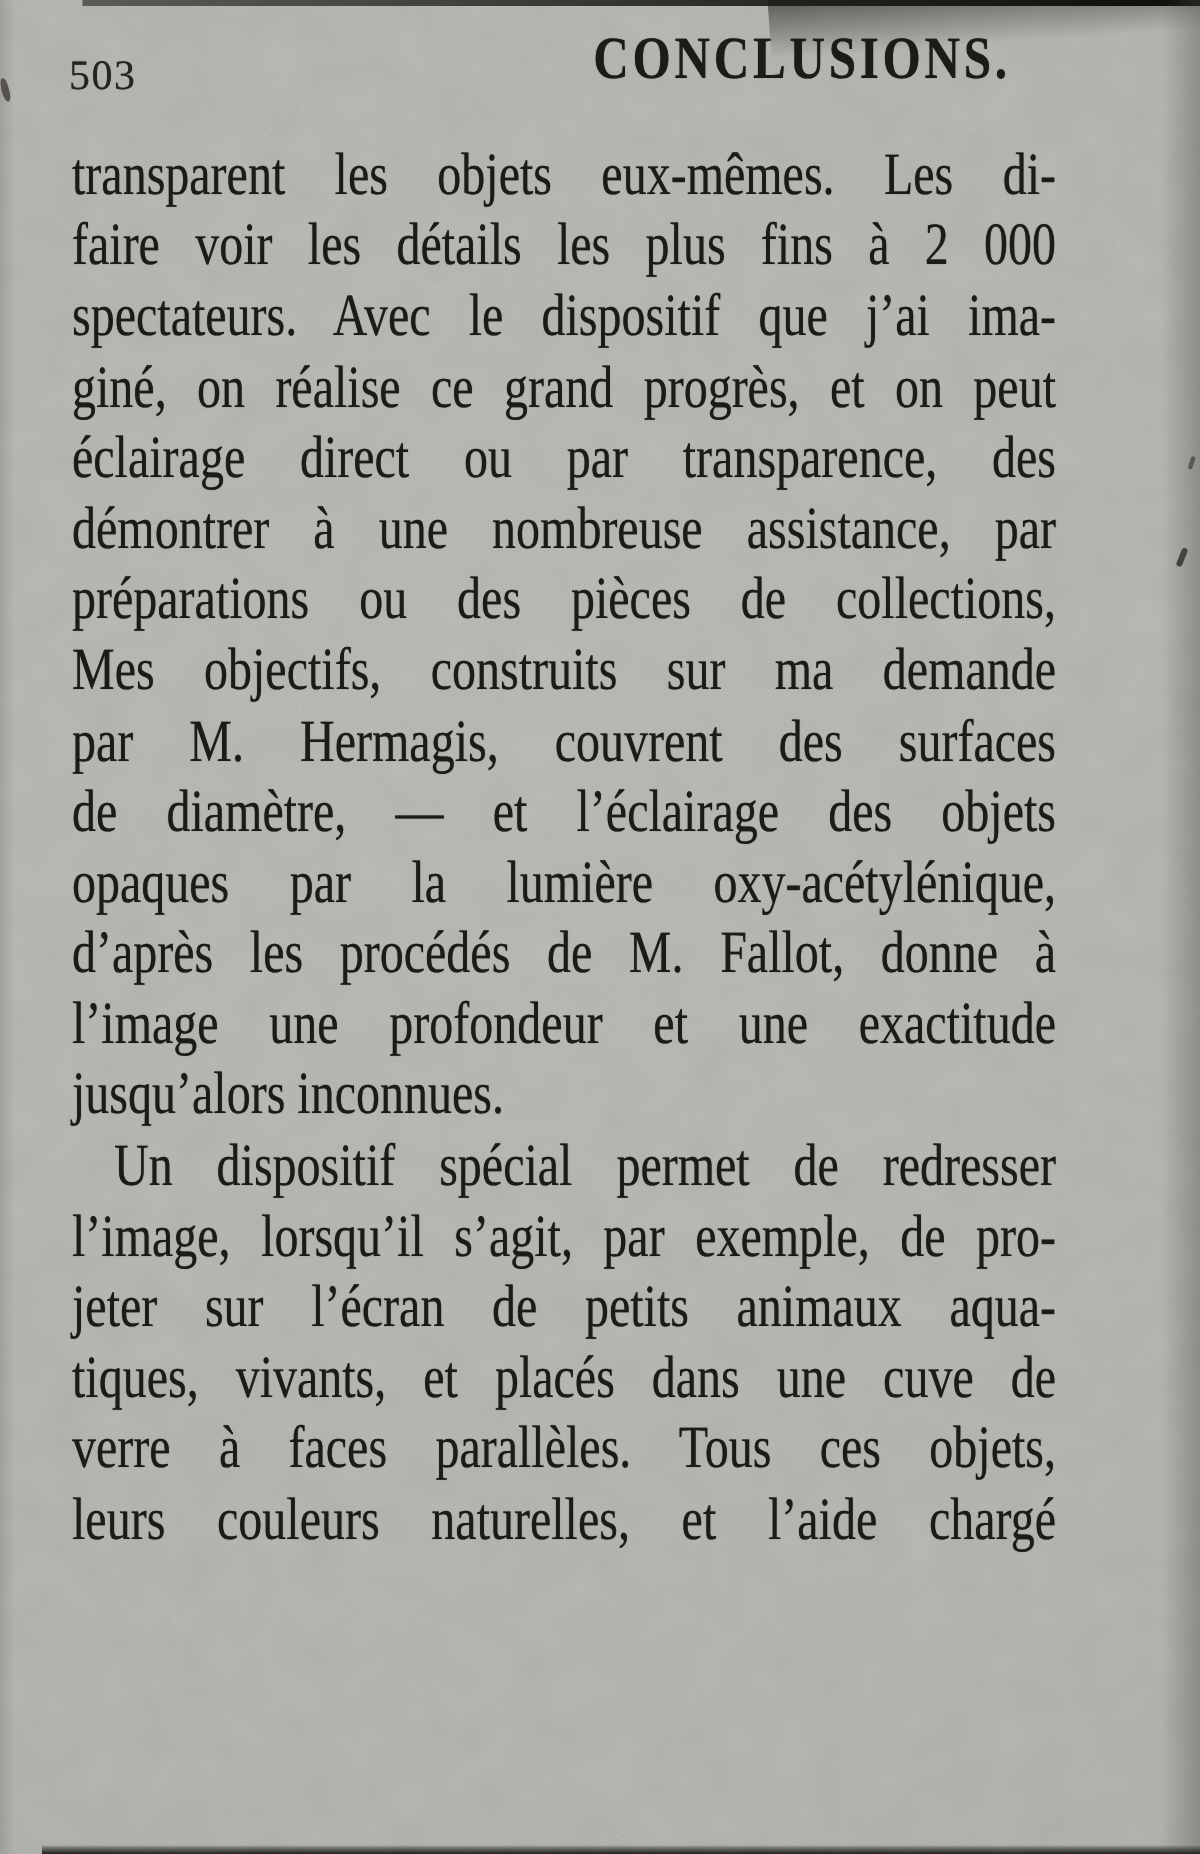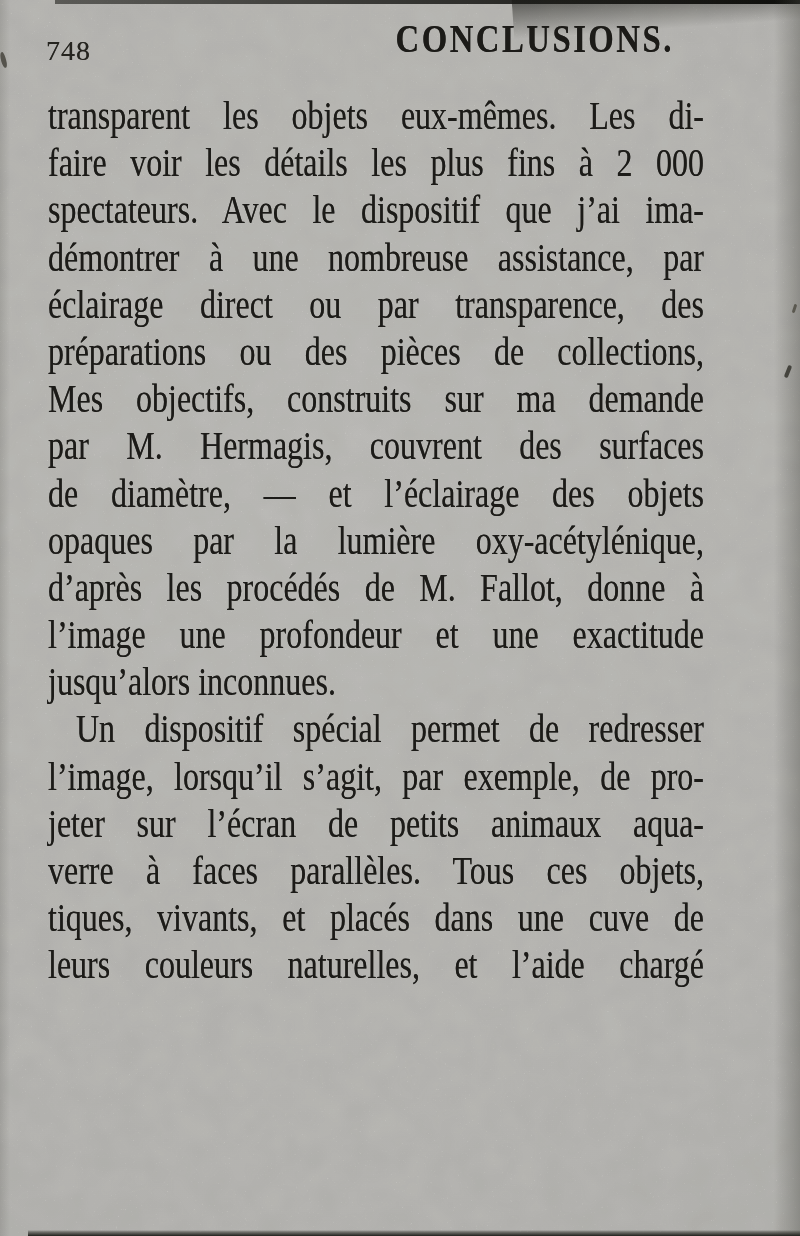--- a/index.html
+++ b/index.html
@@ -59,42 +59,43 @@
       <feColorMatrix type="matrix" values="0 0 0 0 0  0 0 0 0 0  0 0 0 0 0  0.9 0.9 0.9 0 0"></feColorMatrix>
       </filter>
     <filter id="grainCoarse">
         <feTurbulence type="fractalNoise" baseFrequency="0.035" numOctaves="2" seed="11"></feTurbulence>
       <feColorMatrix type="matrix" values="0 0 0 0 0.2  0 0 0 0 0.2  0 0 0 0 0.18  0.5 0.5 0.5 0 0"></feColorMatrix>
       </filter>
     <rect width="800" height="1236" filter="url(#grainCoarse)" opacity="0.10"></rect>
     <rect width="800" height="1236" filter="url(#grainFine)" opacity="0.13"></rect>
   </svg>
 
-  <span class="pagenum">748</span>
+  <span class="pagenum">503</span>
   <span class="running"><span class="lt">CONCLUSIONS.</span></span>
 
   <main class="text">
     <div class="bline fill"><span class="lt" style="word-spacing: 31.15px; transform: scaleX(0.8);">transparent les objets eux-mêmes. Les di-</span></div>
     <div class="bline fill"><span class="lt" style="word-spacing: 19.4px; transform: scaleX(0.8);">faire voir les détails les plus fins à 2 000</span></div>
     <div class="bline fill"><span class="lt" style="word-spacing: 21.83px; transform: scaleX(0.8);">spectateurs. Avec le dispositif que j’ai ima-</span></div>
+    <div class="bline fill"><span class="lt" style="word-spacing: 15.31px; transform: scaleX(0.8);">giné, on réalise ce grand progrès, et on peut</span></div>
+    <div class="bline fill"><span class="lt" style="word-spacing: 35.63px; transform: scaleX(0.8);">éclairage direct ou par transparence, des</span></div>
     <div class="bline fill"><span class="lt" style="word-spacing: 26.72px; transform: scaleX(0.8);">démontrer à une nombreuse assistance, par</span></div>
-    <div class="bline fill"><span class="lt" style="word-spacing: 35.63px; transform: scaleX(0.8);">éclairage direct ou par transparence, des</span></div>
     <div class="bline fill"><span class="lt" style="word-spacing: 31.6px; transform: scaleX(0.8);">préparations ou des pièces de collections,</span></div>
     <div class="bline fill"><span class="lt" style="word-spacing: 31.14px; transform: scaleX(0.8);">Mes objectifs, construits sur ma demande</span></div>
     <div class="bline fill"><span class="lt" style="word-spacing: 36.71px; transform: scaleX(0.8);">par M. Hermagis, couvrent des surfaces</span></div>
     <div class="bline fill"><span class="lt" style="word-spacing: 30.97px; transform: scaleX(0.8);">de diamètre, — et l’éclairage des objets</span></div>
     <div class="bline fill"><span class="lt" style="word-spacing: 40.34px; transform: scaleX(0.8);">opaques par la lumière oxy-acétylénique,</span></div>
     <div class="bline fill"><span class="lt" style="word-spacing: 20.5px; transform: scaleX(0.8);">d’après les procédés de M. Fallot, donne à</span></div>
     <div class="bline fill"><span class="lt" style="word-spacing: 32.27px; transform: scaleX(0.8);">l’image une profondeur et une exactitude</span></div>
     <div class="bline"><span class="lt" style="transform: scaleX(0.8);">jusqu’alors inconnues.</span></div>
     <div class="bline fill indent"><span class="lt" style="margin-left: 28px; word-spacing: 26.6px; transform: scaleX(0.8);">Un dispositif spécial permet de redresser</span></div>
     <div class="bline fill"><span class="lt" style="word-spacing: 15.41px; transform: scaleX(0.8);">l’image, lorsqu’il s’agit, par exemple, de pro-</span></div>
     <div class="bline fill"><span class="lt" style="word-spacing: 29.68px; transform: scaleX(0.8);">jeter sur l’écran de petits animaux aqua-</span></div>
+    <div class="bline fill"><span class="lt" style="word-spacing: 20.82px; transform: scaleX(0.8);">tiques, vivants, et placés dans une cuve de</span></div>
     <div class="bline fill"><span class="lt" style="word-spacing: 30.27px; transform: scaleX(0.8);">verre à faces parallèles. Tous ces objets,</span></div>
-    <div class="bline fill"><span class="lt" style="word-spacing: 20.82px; transform: scaleX(0.8);">tiques, vivants, et placés dans une cuve de</span></div>
     <div class="bline fill"><span class="lt" style="word-spacing: 33.09px; transform: scaleX(0.8);">leurs couleurs naturelles, et l’aide chargé</span></div>
   </main>
 
   <div class="edge-top"></div>
   <div class="corner-tr"></div>
   <div class="shade-right"></div>
   <div class="shade-left"></div>
   <div class="edge-bottom"></div>
   <div class="speck-a"></div>
   <div class="speck-b"></div>

